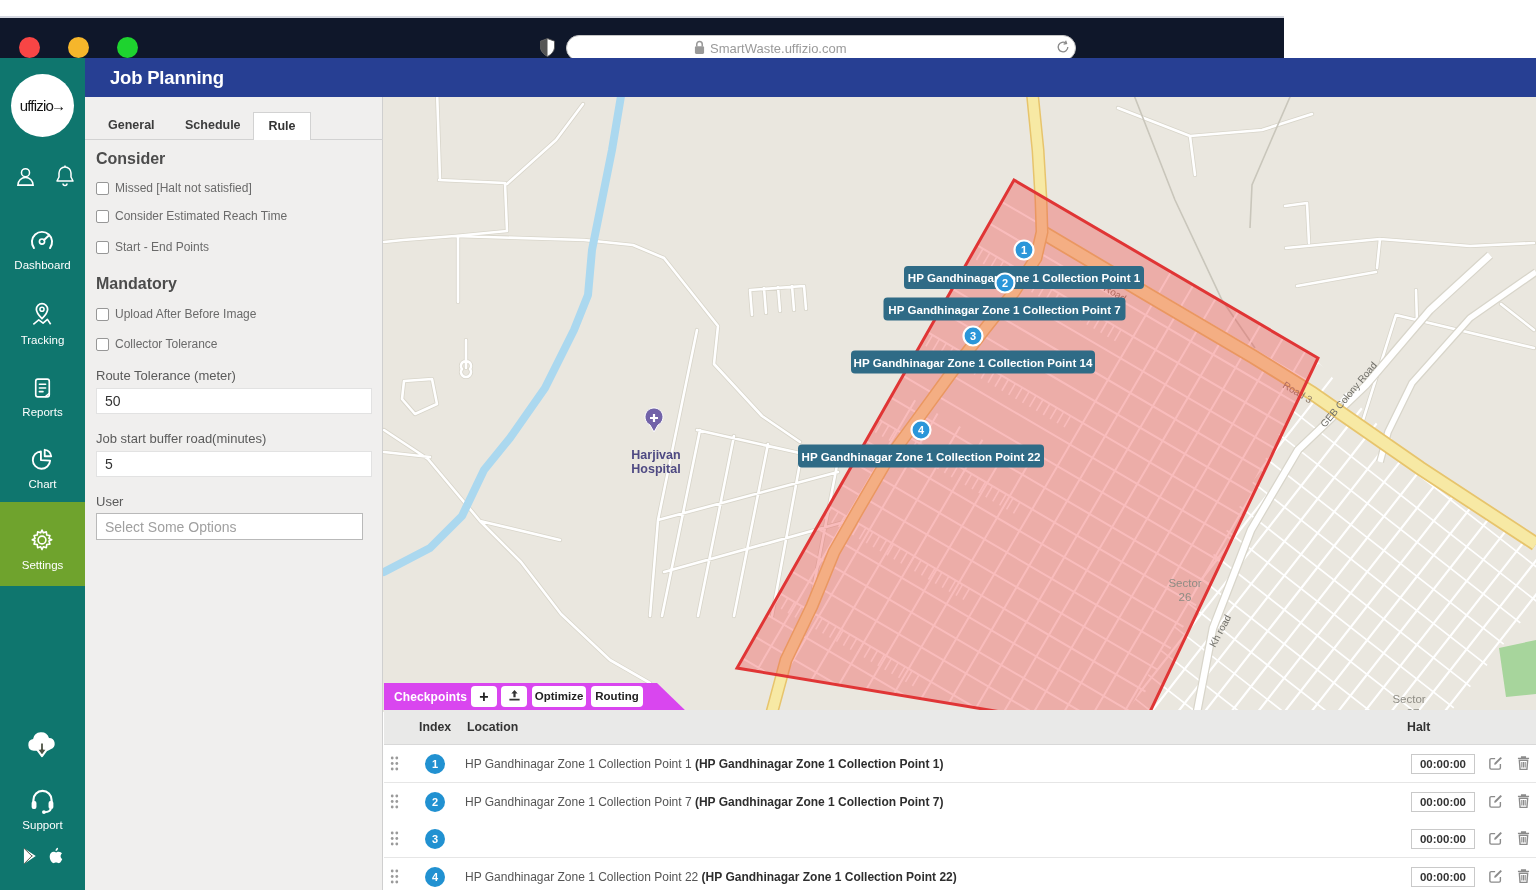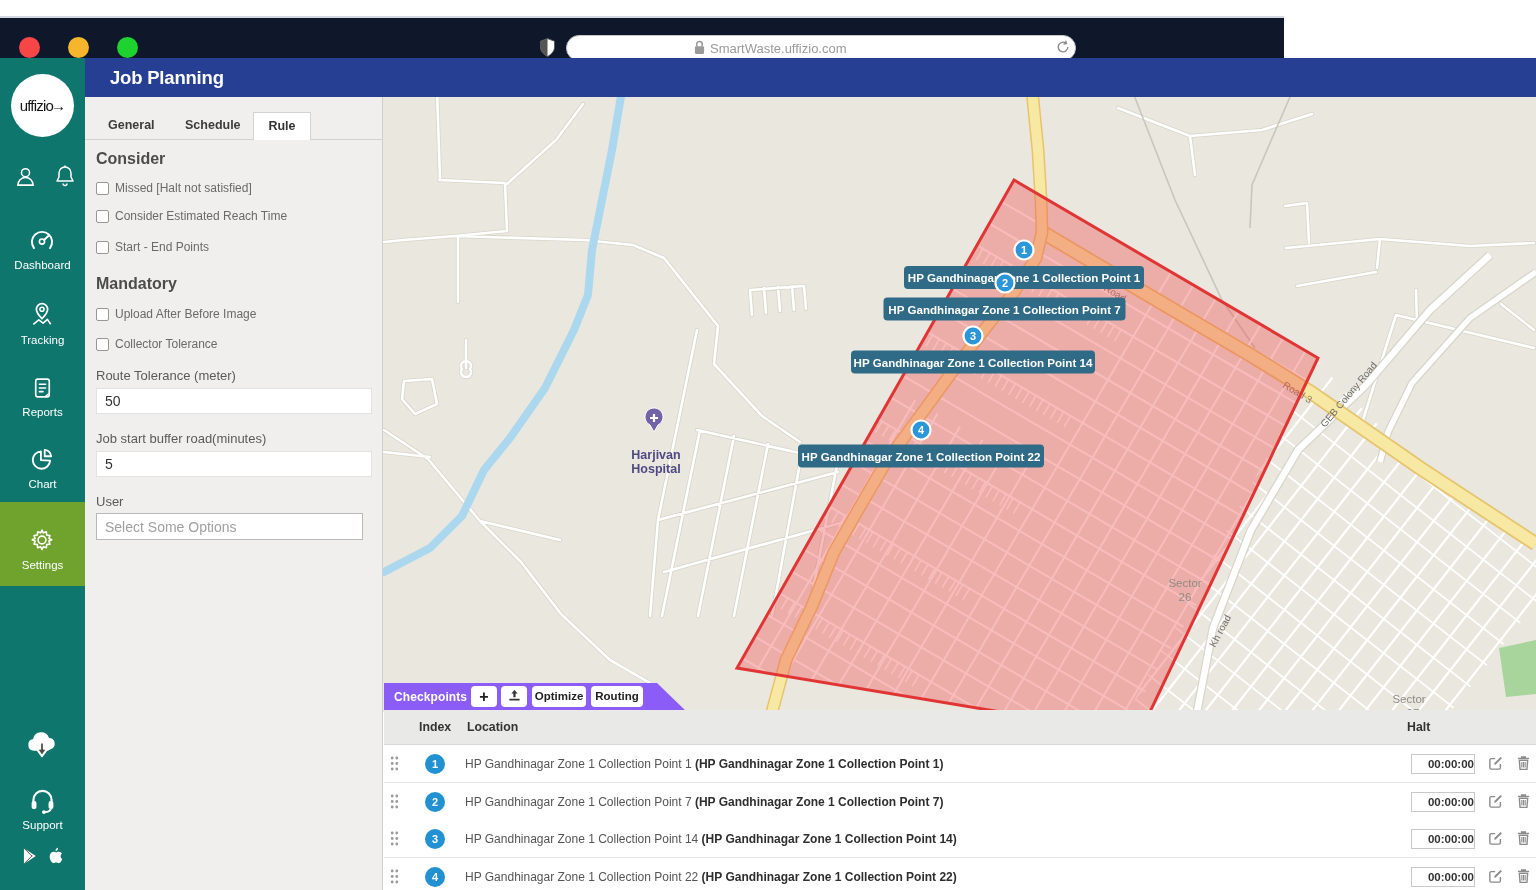--- a/index.html
+++ b/index.html
@@ -16,30 +16,30 @@
 #appbar span{position:absolute;left:25px;top:9px;color:#fff;font-size:18.5px;font-weight:600;letter-spacing:-0.2px}
 #panel{left:85px;top:97px;width:298px;height:793px;background:#f0efee;border-right:1px solid #cfcfcf}
 .tabbar{position:absolute;left:0;top:42px;width:298px;border-bottom:1px solid #d2d2d2}
 .tab{position:absolute;top:21px;font-size:12.5px;font-weight:600;color:#3c3c3c}
 .tabactive{position:absolute;left:168px;top:15px;width:58px;height:28px;background:#fff;border:1px solid #d2d2d2;border-bottom:none;text-align:center;line-height:27px;font-size:12.5px;font-weight:700;color:#333}
 .h2{position:absolute;left:11px;font-size:16px;font-weight:bold;color:#4c4c4c}
 .cbx{width:13px;height:13px;border:1.5px solid #979797;border-radius:2px;background:#fff}
 .cblbl{font-size:12px;color:#6a6a6a}
 .flabel{position:absolute;left:11px;font-size:13px;color:#5a5a5a}
 .finput{position:absolute;left:11px;width:276px;height:26px;background:#fff;border:1px solid #e2e2e2;font-size:14px;color:#333;line-height:25px;padding-left:8px}
-#cpbar{left:384px;top:683px;width:304px;height:30px;background:#8b5cf6;clip-path:polygon(0 0,273px 0,304px 100%,0 100%);color:#fff}
+#cpbar{left:384px;top:683px;width:304px;height:30px;background:#d946ef;clip-path:polygon(0 0,273px 0,304px 100%,0 100%);color:#fff}
 #cpbar b{position:absolute;left:10px;top:7px;font-size:12px;letter-spacing:0.1px}
 .cpbtn{position:absolute;top:3px;height:21px;background:#fff;border-radius:4px;color:#222;font-size:11.5px;font-weight:bold;text-align:center;line-height:21px}
 #tbl{left:384px;top:710px;width:1384px;height:180px;background:#fff}
 #thead{position:absolute;left:0;top:0;width:1152px;height:35px;background:#e9e9e8;border-bottom:1px solid #d8d8d8;font-size:12.3px;font-weight:bold;color:#333}
 .row{left:0;width:1152px;height:38px;border-bottom:1px solid #e6e6e6;background:#fff}
 .idx{left:41px;top:9px;width:20px;height:20px;border-radius:50%;background:#2191d1;color:#fff;font-size:11px;font-weight:bold;text-align:center;line-height:20px}
 .loc{left:81px;top:12px;font-size:12px;color:#555}
 .loc b{color:#2e2e2e}
-.halt{left:1027px;top:9px;width:64px;height:20px;border:1px solid #c9c9c9;text-align:right;font-size:11.5px;font-weight:bold;color:#333;line-height:18px}
+.halt{left:1027px;top:9px;width:64px;height:20px;border:1px solid #c9c9c9;text-align:center;font-size:11.5px;font-weight:bold;color:#333;line-height:18px}
 </style></head>
 <body>
 <div class="abs" id="chrome">
 <div class="abs tl" style="left:19px;background:#f84545"></div>
 <div class="abs tl" style="left:68px;background:#f6b62b"></div>
 <div class="abs tl" style="left:117px;background:#1ed32f"></div>
 <svg class="abs" style="left:540px;top:20px" width="15" height="19" viewBox="0 0 16 20">
       <path d="M8,0.5 L15.5,3.2 V9.5 C15.5,15 10,18.6 8,19.5 C6,18.6 0.5,15 0.5,9.5 V3.2 Z" fill="#fff" stroke="#555" stroke-width="1"></path>
       <path d="M8,0.5 L0.5,3.2 V9.5 C0.5,15 6,18.6 8,19.5 Z" fill="#555"></path>
     </svg>
@@ -279,21 +279,20 @@
           <g fill="#9a9a9a">
             <circle cx="2.2" cy="2" r="1.4"></circle>
             <circle cx="6.8" cy="2" r="1.4"></circle>
             <circle cx="2.2" cy="7.5" r="1.4"></circle>
             <circle cx="6.8" cy="7.5" r="1.4"></circle>
             <circle cx="2.2" cy="13" r="1.4"></circle>
             <circle cx="6.8" cy="13" r="1.4"></circle>
           </g>
         </svg></span>
 <div class="abs idx">3</div>
-<div class="abs loc">HP Gandhinagar Zone 1 Collection Point 14 <b>(HP Gandhinagar Zone 1 Collection Point 14)</b></div>
 <div class="abs halt">00:00:00</div>
 <span class="abs" style="left:1105px;top:11px"><svg width="14" height="14" viewBox="0 0 16 16">
           <path d="M13,9 v4.5 a1.5,1.5 0 0 1 -1.5,1.5 h-9 a1.5,1.5 0 0 1 -1.5,-1.5 v-9 A1.5,1.5 0 0 1 2.5,3 H7" fill="none" stroke="#8b8b8b" stroke-width="1.6"></path>
           <path d="M6,10 l1.8,-0.4 7,-7 -1.6,-1.6 -7,7 z" fill="#8b8b8b"></path>
         </svg></span>
 <span class="abs" style="left:1133px;top:10px"><svg width="13" height="15" viewBox="0 0 14 16">
           <path d="M1,3.5 h12 M5,3.5 v-1.5 h4 v1.5" fill="none" stroke="#8b8b8b" stroke-width="1.5"></path>
           <path d="M2.5,5.5 h9 l-0.8,10 h-7.4 z" fill="none" stroke="#8b8b8b" stroke-width="1.5"></path>
           <path d="M5.2,7.5 v6 M7,7.5 v6 M8.8,7.5 v6" stroke="#8b8b8b" stroke-width="1.2"></path>
         </svg></span>

